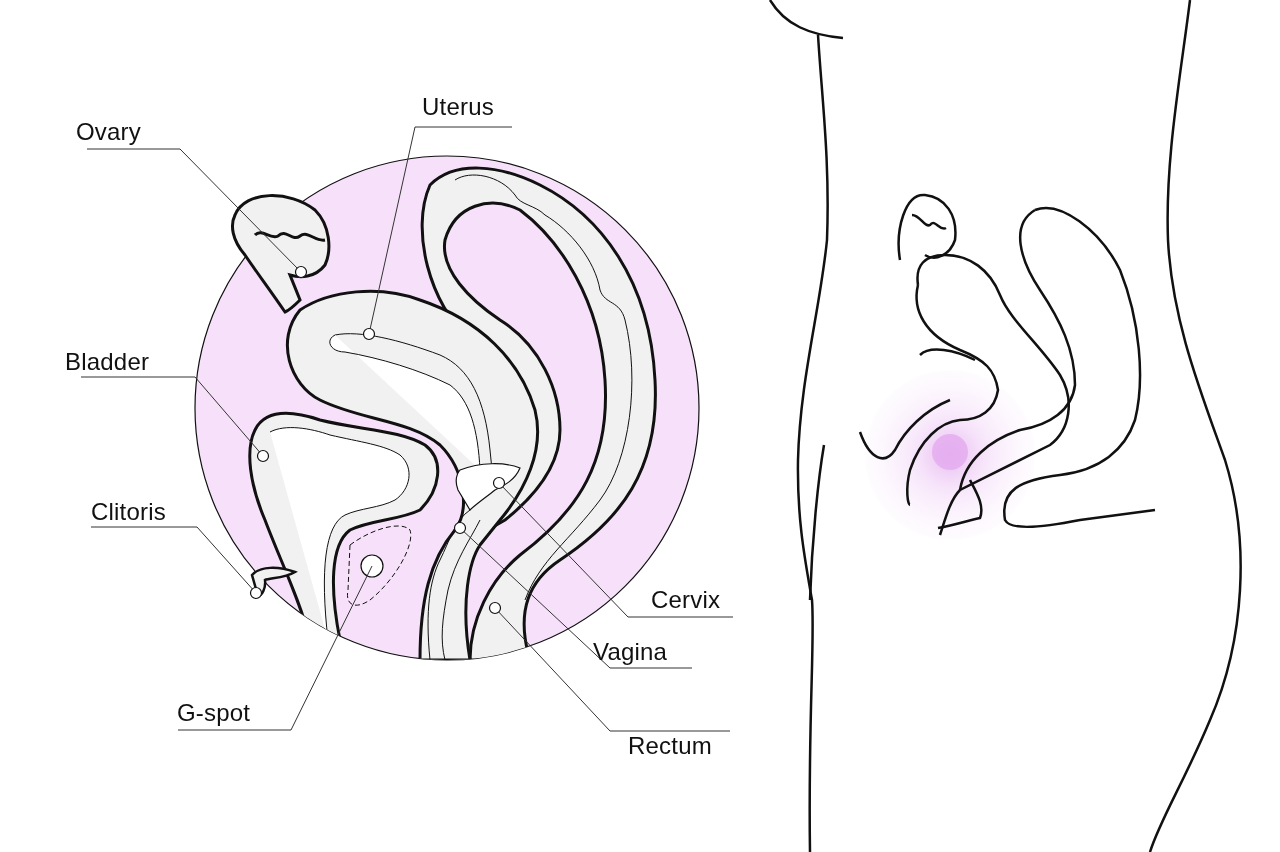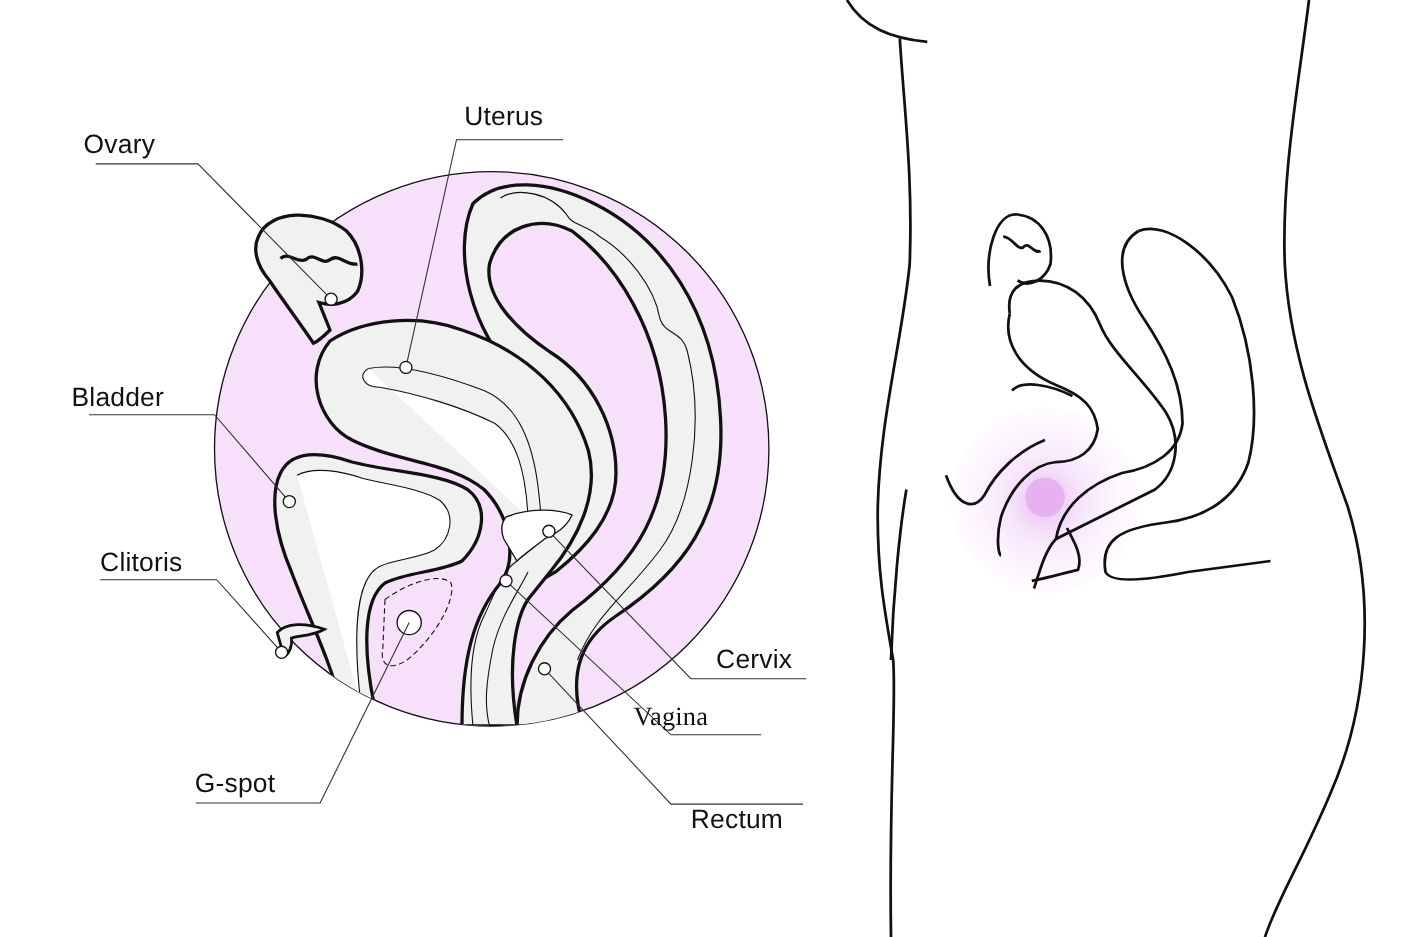--- a/index.html
+++ b/index.html
@@ -95,14 +95,14 @@
     </g>
   </g>
 </svg>
 
 <div class="label" style="left:76px;top:120px;">Ovary</div>
 <div class="label" style="left:422px;top:95px;">Uterus</div>
 <div class="label" style="left:65px;top:350px;">Bladder</div>
 <div class="label" style="left:91px;top:500px;">Clitoris</div>
 <div class="label" style="left:177px;top:701px;">G-spot</div>
 <div class="label" style="left:651px;top:588px;">Cervix</div>
-<div class="label" style="left:576px;top:640px;font-family:Liberation Serif, serif;">Vagina</div>
+<div class="label" style="left:593px;top:640px;">Vagina</div>
 <div class="label" style="left:628px;top:734px;">Rectum</div>
 
 </body></html>

